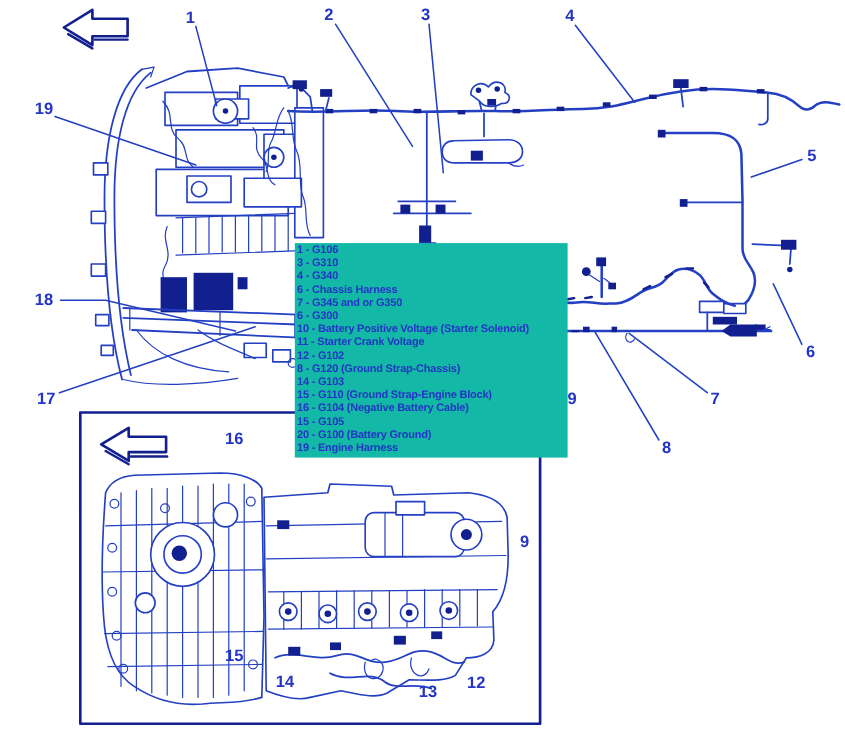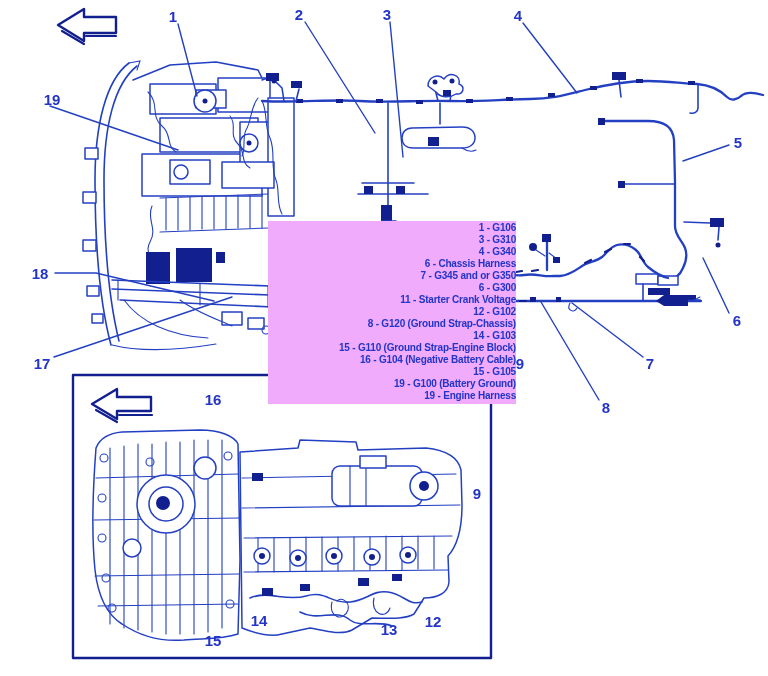--- a/index.html
+++ b/index.html
@@ -22,24 +22,23 @@
   .wf{fill:#fff;stroke:var(--blue);stroke-width:1.5;stroke-linejoin:round;}
   .wf2{fill:#fff;stroke:var(--dk);stroke-width:2.4;stroke-linejoin:round;}
   .ldr{fill:none;stroke:var(--blue);stroke-width:1.4;stroke-linecap:round;}
   .co{
     position:absolute;transform:translate(-50%,-50%);
     font-size:15px;font-weight:bold;color:var(--txt);line-height:1;
     white-space:nowrap;z-index:3;
   }
   #legend{
     position:absolute;left:268px;top:221px;width:246px;z-index:2;
-    background:#f0abfc;color:var(--txt);
+    background:#14b8a6;color:var(--txt);
     font-size:10px;font-weight:bold;line-height:12px;letter-spacing:-0.2px;
     padding:1px 0 2px 2px;
-    text-align:right;
   }
   #legend div{white-space:nowrap;}
 </style>
 </head>
 <body>
 
 <div id="screen">
 
 <svg width="768" height="676" viewBox="0 0 768 676">
 
@@ -244,43 +243,44 @@
   </g>
 </svg>
 
 <div id="legend">
   <div>1 - G106</div>
   <div>3 - G310</div>
   <div>4 - G340</div>
   <div>6 - Chassis Harness</div>
   <div>7 - G345 and or G350</div>
   <div>6 - G300</div>
+  <div>10 - Battery Positive Voltage (Starter Solenoid)</div>
   <div>11 - Starter Crank Voltage</div>
   <div>12 - G102</div>
   <div>8 - G120 (Ground Strap-Chassis)</div>
   <div>14 - G103</div>
   <div>15 - G110 (Ground Strap-Engine Block)</div>
   <div>16 - G104 (Negative Battery Cable)</div>
   <div>15 - G105</div>
-  <div>19 - G100 (Battery Ground)</div>
+  <div>20 - G100 (Battery Ground)</div>
   <div>19 - Engine Harness</div>
 </div>
 
 <span class="co" style="left:173px;top:16px">1</span>
 <span class="co" style="left:299px;top:14px">2</span>
 <span class="co" style="left:387px;top:14px">3</span>
 <span class="co" style="left:518px;top:15px">4</span>
 <span class="co" style="left:738px;top:142px">5</span>
 <span class="co" style="left:737px;top:320px">6</span>
 <span class="co" style="left:650px;top:363px">7</span>
 <span class="co" style="left:606px;top:407px">8</span>
 <span class="co" style="left:520px;top:363px">9</span>
 <span class="co" style="left:477px;top:493px">9</span>
 <span class="co" style="left:433px;top:621px">12</span>
 <span class="co" style="left:389px;top:629px">13</span>
 <span class="co" style="left:259px;top:620px">14</span>
-<span class="co" style="left:213px;top:640px">15</span>
+<span class="co" style="left:213px;top:596px">15</span>
 <span class="co" style="left:213px;top:399px">16</span>
 <span class="co" style="left:42px;top:363px">17</span>
 <span class="co" style="left:40px;top:273px">18</span>
-<span class="co" style="left:52px;top:99px">19</span>
+<span class="co" style="left:40px;top:99px">19</span>
 
 </div>
 
 </body></html>

